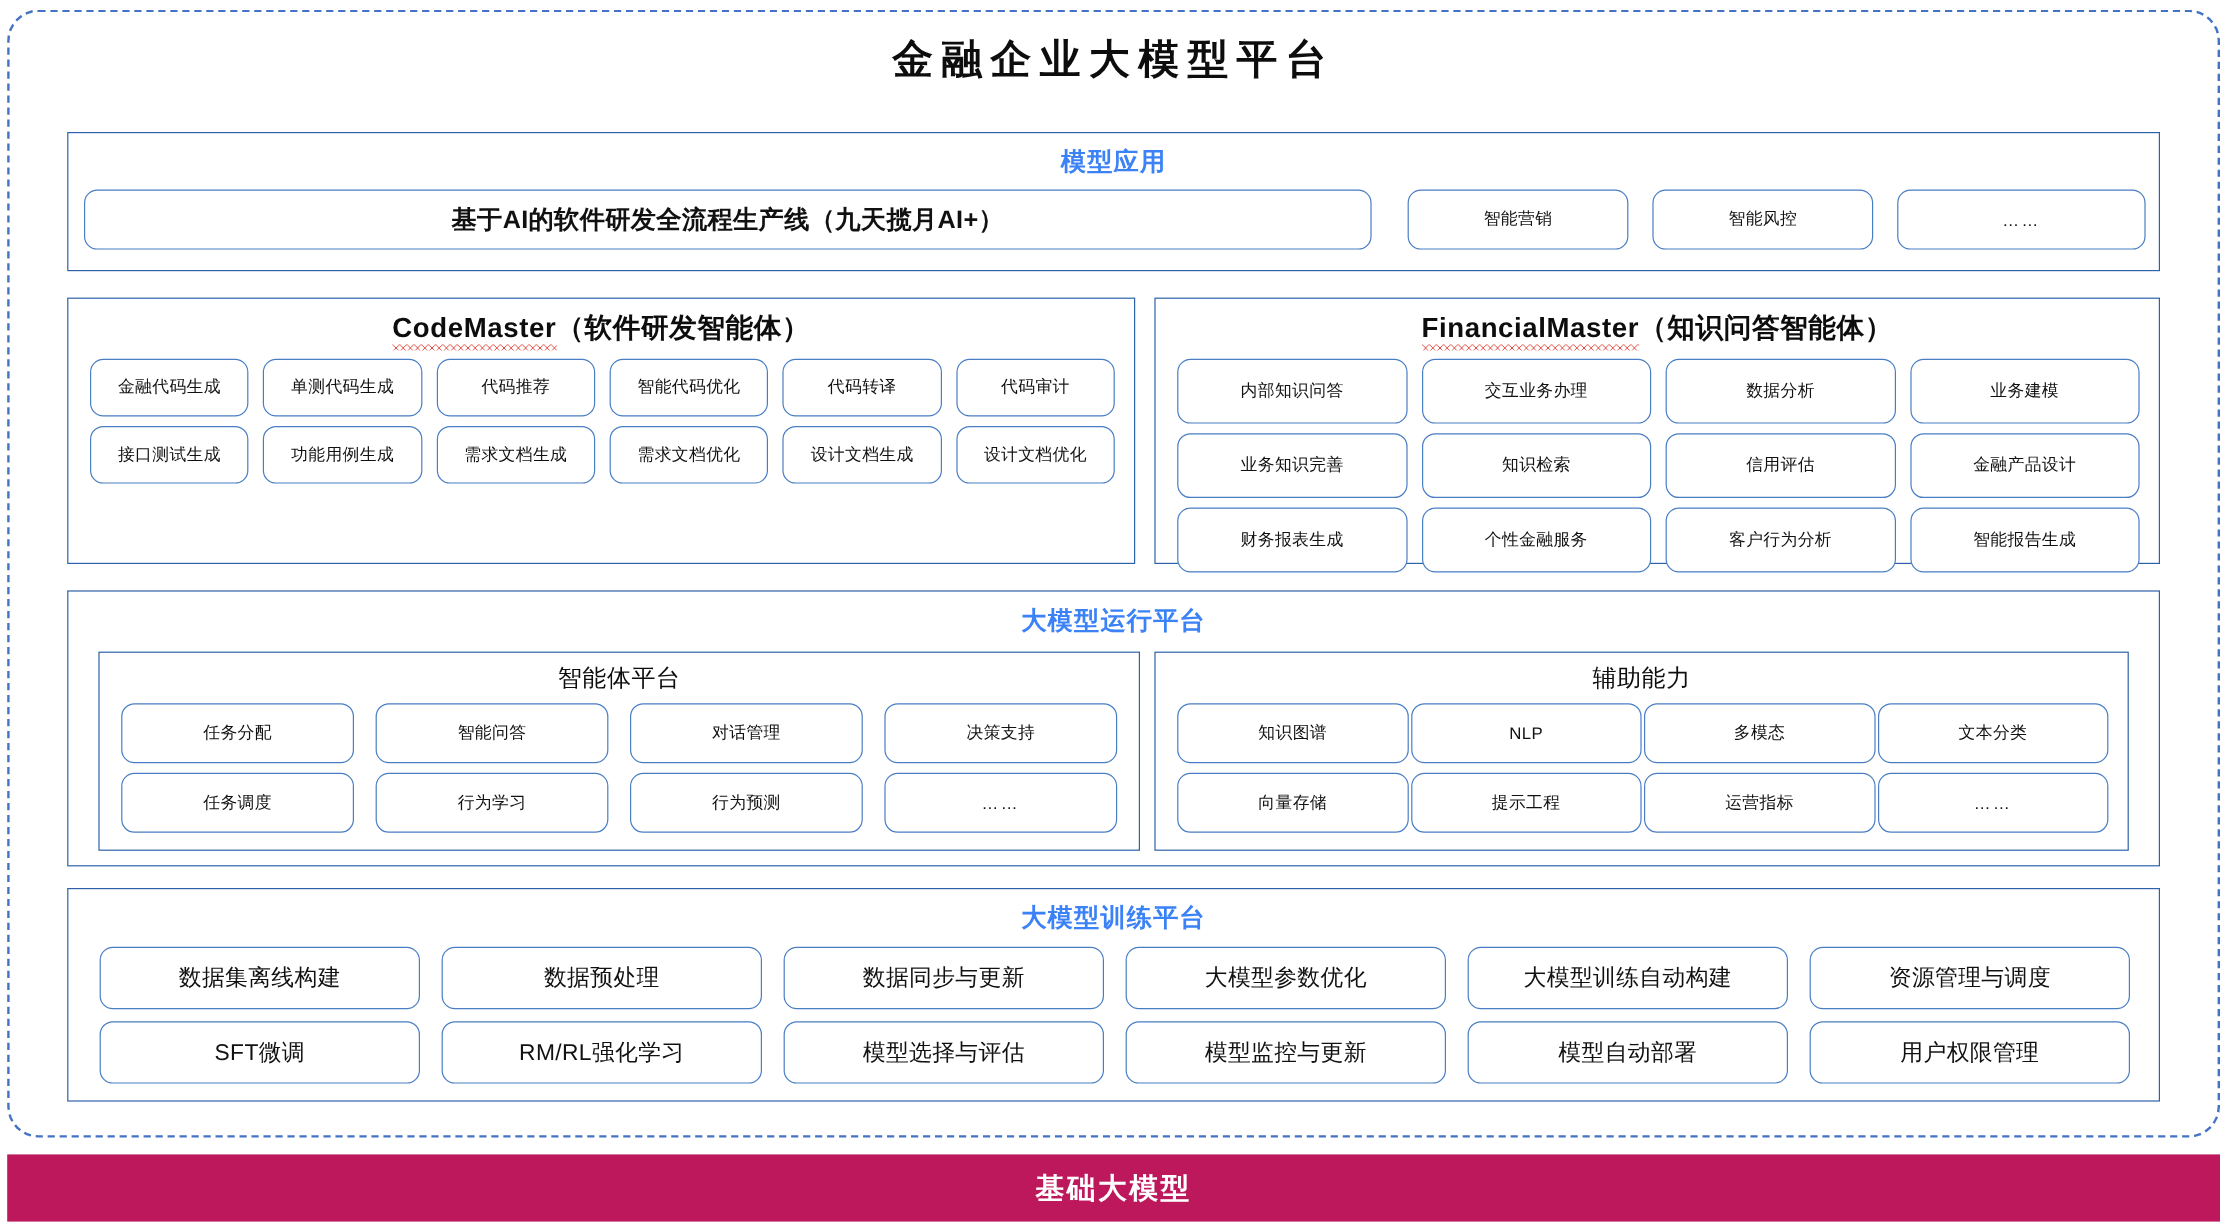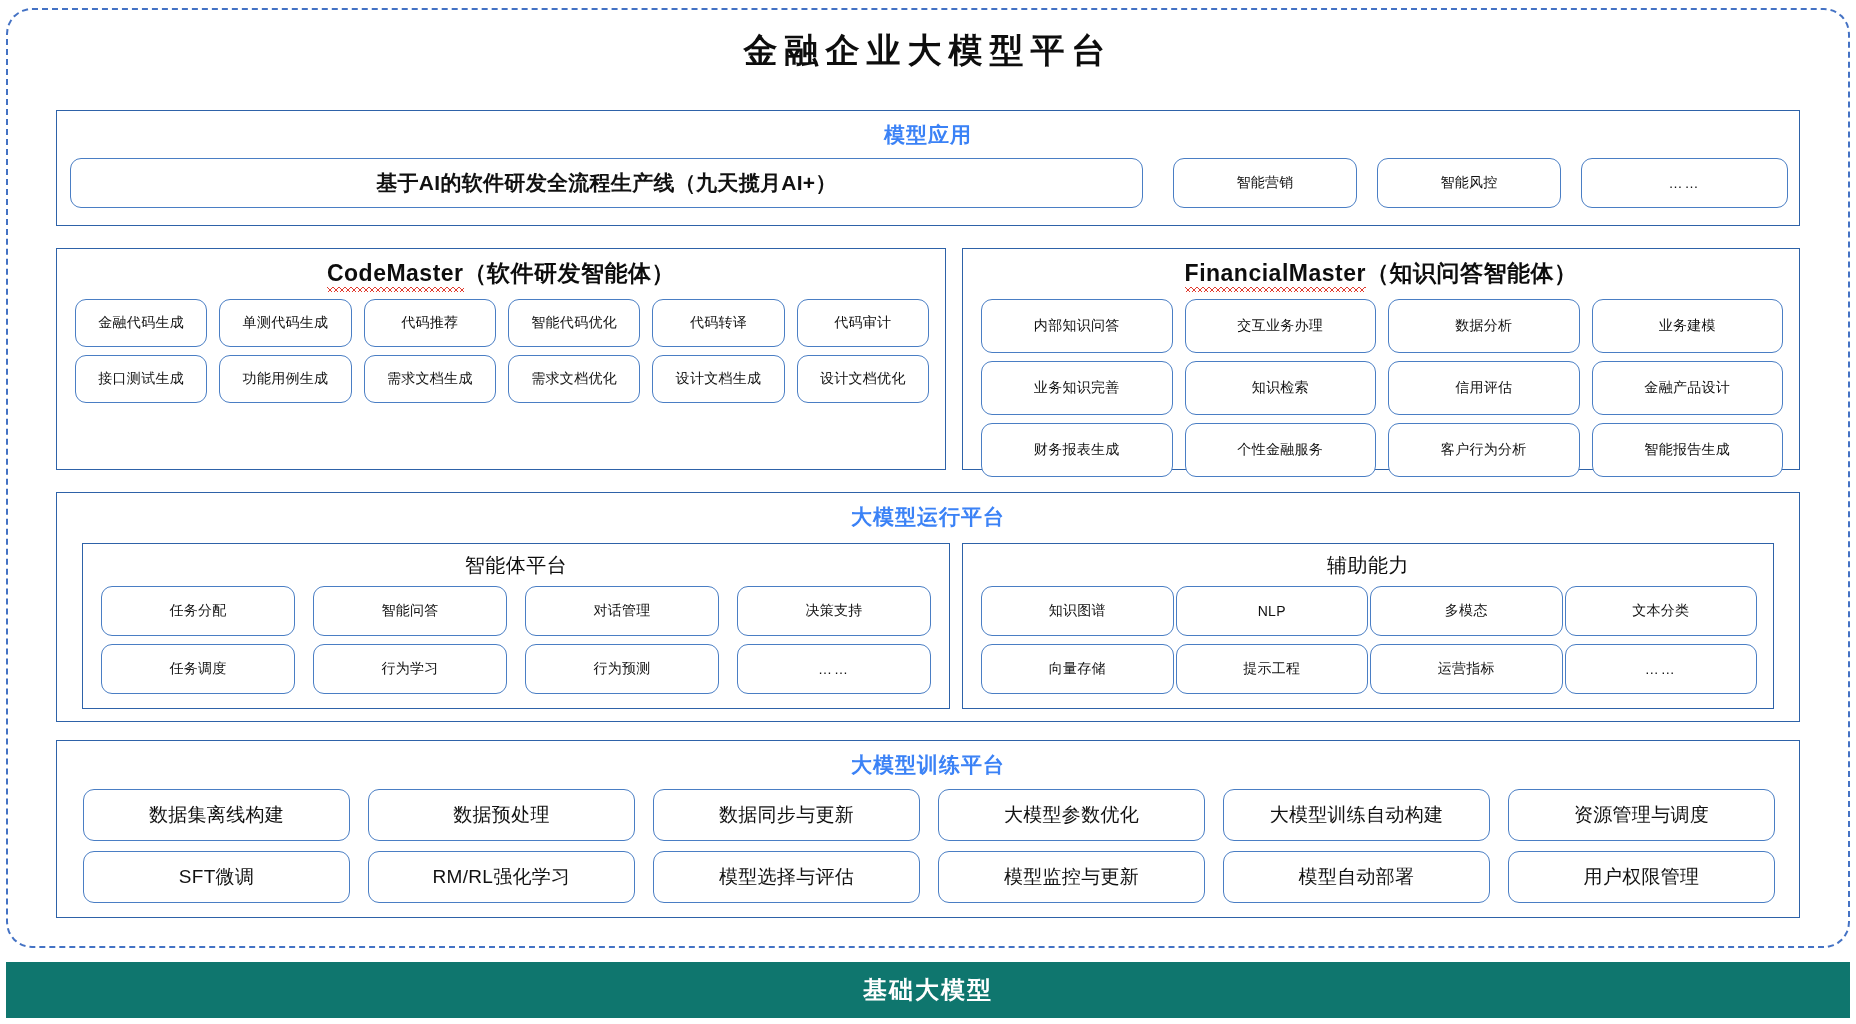--- a/index.html
+++ b/index.html
@@ -79,21 +79,21 @@
   }
   .chip.small{font-size:19px;}
   .chip.wide{font-size:21px;font-weight:700;}
   .dots{letter-spacing:2px;}
 
   .grid{position:absolute;display:grid;}
 
   
   .base-bar{
     position:absolute;left:6px;top:962px;width:1844px;height:56px;
-    background:#0f766e;
+    background:#be185d;
     display:flex;align-items:center;justify-content:center;
     color:#ffffff;font-size:24px;font-weight:700;letter-spacing:2px;
   }
 </style>
 </head>
 <body>
 
 <div class="canvas">
 
   <div class="outer"></div>

